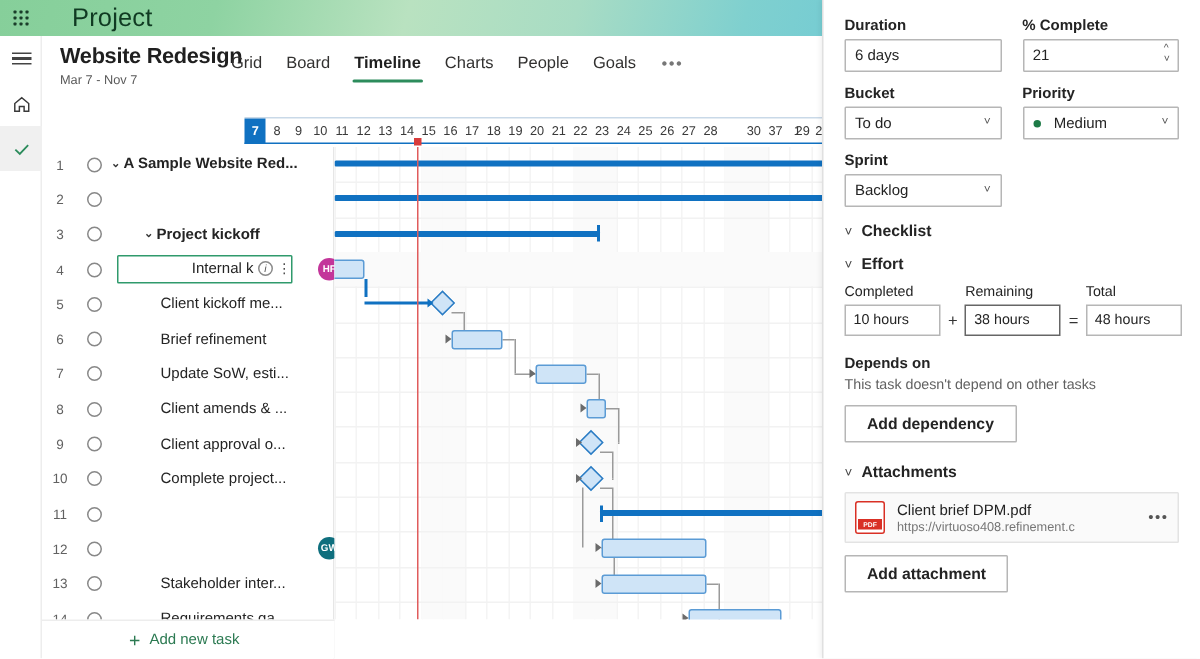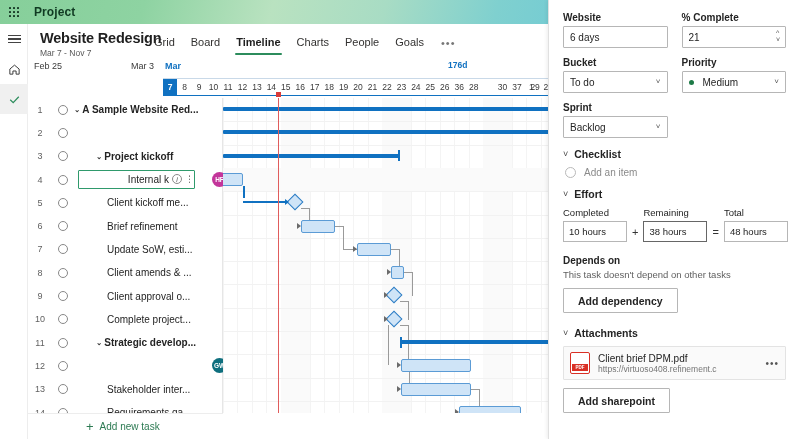--- a/index.html
+++ b/index.html
@@ -12,21 +12,21 @@
 
   
   .suitebar {
     position: absolute; left: 0; top: 0; width: 800px; height: 24px;
     background: linear-gradient(105deg,#86cf9a 0%,#8ed3a2 18%,#b9e2c0 34%,#a8dcc4 48%,#7fd0cf 62%,#6ec9d6 76%,#9fdcd7 90%,#cfeee4 100%);
     display: flex; align-items: center; z-index: 40;
   }
   .waffle { width: 28px; height: 24px; display: flex; align-items: center; justify-content: center; cursor: pointer; }
   .waffle-grid { display: grid; grid-template-columns: repeat(3,2.5px); grid-template-rows: repeat(3,2.5px); gap: 1.6px; }
   .waffle-grid i { width: 2.5px; height: 2.5px; background: #1a3d2a; border-radius: 0.5px; display:block; }
-  .suite-title { font-size: 12px; font-weight: bold; color: #103a22; margin-left: 6px; letter-spacing: .1px; }
+  .suite-title { font-size: 17px; font-weight: normal; color: #103a22; margin-left: 20px; letter-spacing: .1px; }
   .suite-right { margin-left: auto; display: flex; align-items: center; height: 24px; padding-right: 4px; }
   .suite-btn {
     display: flex; align-items: center; gap: 3px; height: 24px;
     padding: 0 8px; font-size: 10.5px; color: #143d25; cursor: pointer;
   }
   .avatar-hf {
     width: 19px; height: 19px; border-radius: 50%;
     border: 1.2px solid #1d5437; color:#0f3d26; background: rgba(255,255,255,.12);
     display:flex; align-items:center; justify-content:center;
     font-size: 7.5px; font-weight: bold; margin: 0 5px 0 4px; cursor: pointer;
@@ -246,26 +246,20 @@
         <svg width="11" height="11" viewBox="0 0 12 12">
             <path d="M1.4 2.3h9.2M3 5.4h6M4.5 8.5h3" stroke="#2c8c5c" stroke-width="1.2" fill="none" stroke-linecap="round"></path>
           </svg>
         <span>Filters (0)</span>
       </div>
       <div class="hdr-btn">Zoom</div>
     </div>
   </div>
 
   <div class="ruler">
-    <div class="ruler-top">
-      <div class="r-month" style="left:6px;">Feb 25</div>
-      <div class="r-month" style="left:103px;">Mar 3</div>
-      <div class="r-month hl" style="left:137px;">Mar</div>
-      <div class="r-dur" style="left:420px;">176d</div>
-    </div>
     <div class="ruler-days" id="days-strip" style="width: 491.3px;">
         <div class="day today" style="left: 0px;">7</div>
         <div class="day" style="left: 14.45px;">8</div>
         <div class="day" style="left: 28.9px;">9</div>
         <div class="day" style="left: 43.35px;">10</div>
         <div class="day" style="left: 57.8px;">11</div>
         <div class="day" style="left: 72.25px;">12</div>
         <div class="day" style="left: 86.7px;">13</div>
         <div class="day" style="left: 101.15px;">14</div>
         <div class="day" style="left: 115.6px;">15</div>
@@ -273,21 +267,21 @@
         <div class="day" style="left: 144.5px;">17</div>
         <div class="day" style="left: 158.95px;">18</div>
         <div class="day" style="left: 173.4px;">19</div>
         <div class="day" style="left: 187.85px;">20</div>
         <div class="day" style="left: 202.3px;">21</div>
         <div class="day" style="left: 216.75px;">22</div>
         <div class="day" style="left: 231.2px;">23</div>
         <div class="day" style="left: 245.65px;">24</div>
         <div class="day" style="left: 260.1px;">25</div>
         <div class="day" style="left: 274.55px;">26</div>
-        <div class="day" style="left: 289px;">36</div>
+        <div class="day" style="left: 289px;">27</div>
         <div class="day" style="left: 303.45px;">28</div>
         <div class="day" style="left: 317.9px; margin-left: 47px;">29</div>
         <div class="day" style="left: 332.35px;">30</div>
         <div class="day" style="left: 346.8px;">37</div>
         <div class="day" style="left: 361.25px;">1</div>
         <div class="day" style="left: 375.7px;">2</div>
         <div class="day" style="left: 390.15px;">3</div>
         <div class="day" style="left: 404.6px;">4</div>
         <div class="day" style="left: 419.05px;">5</div>
         <div class="day" style="left: 433.5px;">6</div>
@@ -372,21 +366,20 @@
           <div class="circ">
             <i></i>
           </div>
           <div class="tname" style="padding-left: 33px;">Complete project...</div>
         </div>
         <div class="trow">
           <div class="num">11</div>
           <div class="circ">
             <i></i>
           </div>
-          <div class="tname bold" style="padding-left: 22px;"><span class="chev">⌄</span>Strategic develop...</div>
         </div>
         <div class="trow">
           <div class="num">12</div>
           <div class="circ">
             <i></i>
           </div>
           <div class="av" style="background: rgb(15, 111, 126); right: -5px; top: 4px;">GW</div>
         </div>
         <div class="trow">
           <div class="num">13</div>
@@ -527,21 +520,21 @@
       <div class="lnk" style="left: 256px; top: 290.6px; width: 1px; height: 23.3px; background: rgb(154, 154, 154);"></div>
       <div class="lnk" style="left: 256px; top: 313.9px; width: 1px; height: 1px; background: rgb(154, 154, 154);"></div>
       <div class="arrowh" style="left: 232px; top: 310.9px;"></div>
       <div class="today-line" style="left: 55px;"></div>
     </div>
 
   <div class="panel">
 
     <div class="frow">
       <div class="fcol">
-        <div class="flab">Website</div>
+        <div class="flab">Duration</div>
         <div class="finput">
           <span>6 days</span>
         </div>
       </div>
       <div class="fcol">
         <div class="flab">% Complete</div>
         <div class="finput">
           <span>21</span>
           <span class="spin">
               <span>^</span>
@@ -577,24 +570,20 @@
           <span class="chevd">˅</span>
         </div>
       </div>
       <div class="fcol"></div>
     </div>
 
     <div class="sect">
       <span class="cv">˅</span>
       <span class="st">Checklist</span>
     </div>
-    <div class="chkadd">
-      <i></i>
-      <span>Add an item</span>
-    </div>
 
     <div class="sect">
       <span class="cv">˅</span>
       <span class="st">Effort</span>
     </div>
     <div class="effort">
       <div class="eff-col">
         <div class="eff-lab">Completed</div>
         <div class="eff-in">
             <span>10 hours</span>
@@ -630,17 +619,17 @@
       <div class="pdf">
         <div class="pdf-b"></div>
           <div class="pdf-t">PDF</div>
       </div>
       <div style="min-width:0;">
         <div class="at-name">Client brief DPM.pdf</div>
         <div class="at-url">https://virtuoso408.refinement.c</div>
       </div>
       <div class="at-dots">•••</div>
     </div>
-    <div class="btn-o">Add sharepoint</div>
+    <div class="btn-o">Add attachment</div>
   </div>
 
 <div class="today-mark" style="left: 276px; top: 92px; position: absolute; z-index: 30;"></div>
   </div>
 
 </body></html>

